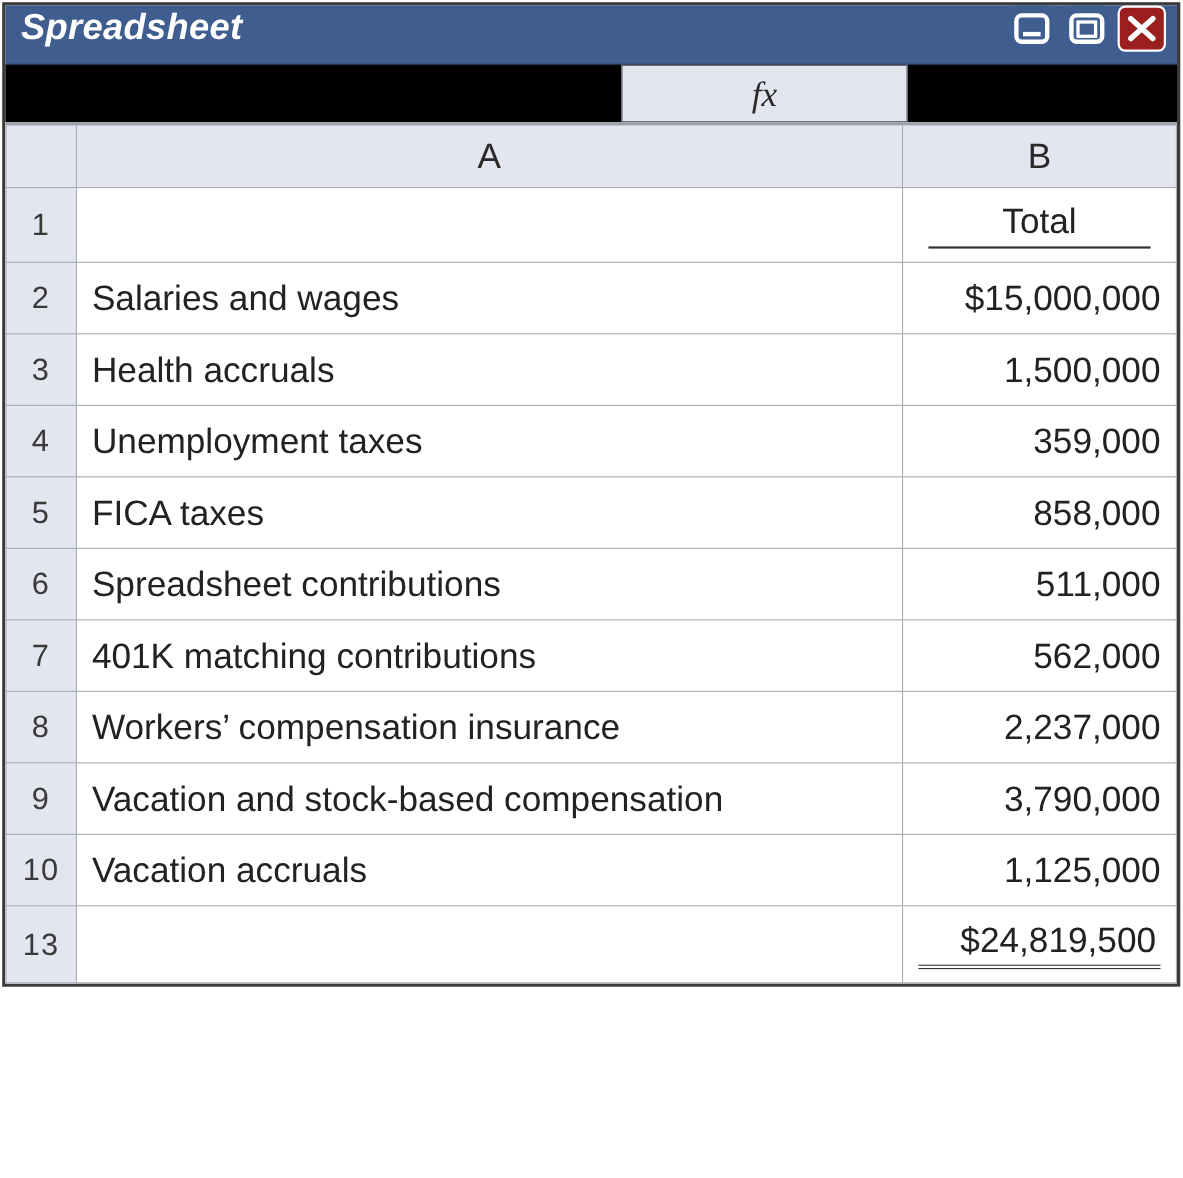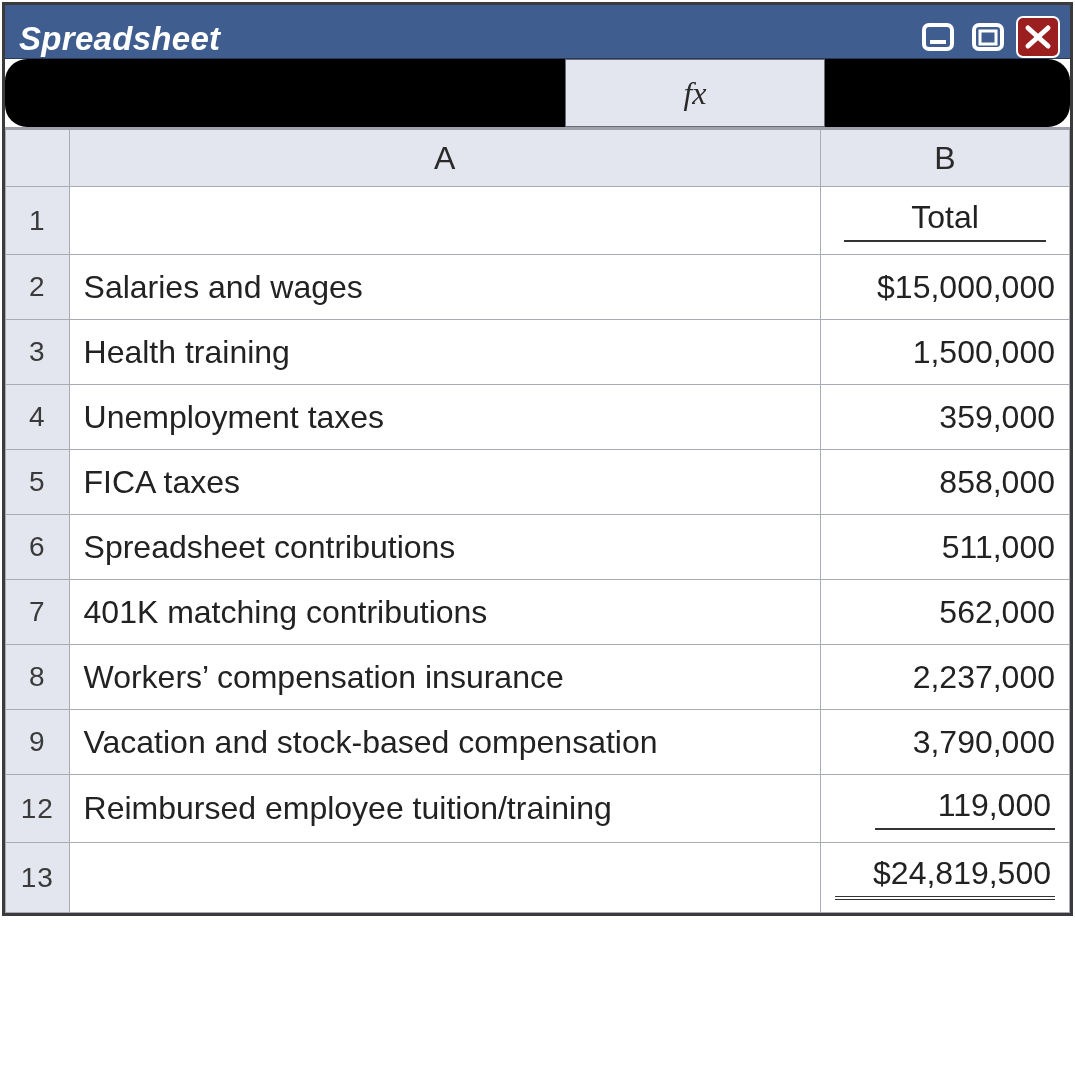--- a/index.html
+++ b/index.html
@@ -11,21 +11,21 @@
   }
   .window {
     width: 1071px;
     margin: 2px;
     border: 3px solid #3b3b3b;
   }
   .titlebar {
     background: #3f5d8f;
     height: 54px;
     display: flex;
-    align-items: flex-end;
+    align-items: flex-start;
     padding: 0 10px 0 14px;
     border-bottom: 1px solid #2a3a56;
   }
   .titlebar .title {
     color: #fff;
     font-style: italic;
     font-weight: 700;
     font-size: 33px;
     letter-spacing: .3px;
     flex: 1;
@@ -45,24 +45,23 @@
   }
   .win-min, .win-max {
     background: #3f5d8f;
   }
   .win-close {
     background: #9c1f1f;
     border: 2px solid #fff;
   }
   .formula-bar {
     background: #000;
-    height: 68px;
+    height: 52px;
     display: flex;
     align-items: stretch;
-    border-radius: 22px;
   }
   .formula-left {
     flex: 0 0 560px;
   }
   .fx-box {
     flex: 0 0 260px;
     background: #e4e6ef;
     border: 1px solid #6a6d78;
     display: flex;
     align-items: center;
@@ -188,21 +187,21 @@
         <span class="b1-inner">Total</span>
       </td>
     </tr>
     <tr>
       <td class="rowhead">2</td>
       <td class="cell">Salaries and wages</td>
       <td class="cell right">$15,000,000</td>
     </tr>
     <tr>
       <td class="rowhead">3</td>
-      <td class="cell">Health training</td>
+      <td class="cell">Health accruals</td>
       <td class="cell right">1,500,000</td>
     </tr>
     <tr>
       <td class="rowhead">4</td>
       <td class="cell">Unemployment taxes</td>
       <td class="cell right">359,000</td>
     </tr>
     <tr>
       <td class="rowhead">5</td>
       <td class="cell">FICA taxes</td>
@@ -222,25 +221,23 @@
       <td class="rowhead">8</td>
       <td class="cell">Workers’ compensation insurance</td>
       <td class="cell right">2,237,000</td>
     </tr>
     <tr>
       <td class="rowhead">9</td>
       <td class="cell">Vacation and stock-based compensation</td>
       <td class="cell right">3,790,000</td>
     </tr>
     <tr>
-      <td class="rowhead">12</td>
-      <td class="cell">Reimbursed employee tuition/training</td>
-      <td class="cell right">
-        <span class="b12-inner">119,000</span>
-      </td>
+      <td class="rowhead">10</td>
+      <td class="cell">Vacation accruals</td>
+      <td class="cell right">1,125,000</td>
     </tr>
     <tr>
       <td class="rowhead">13</td>
       <td class="cell"></td>
       <td class="cell right">
         <span class="b13-inner">$24,819,500</span>
       </td>
     </tr>
   </tbody>
     </table>

